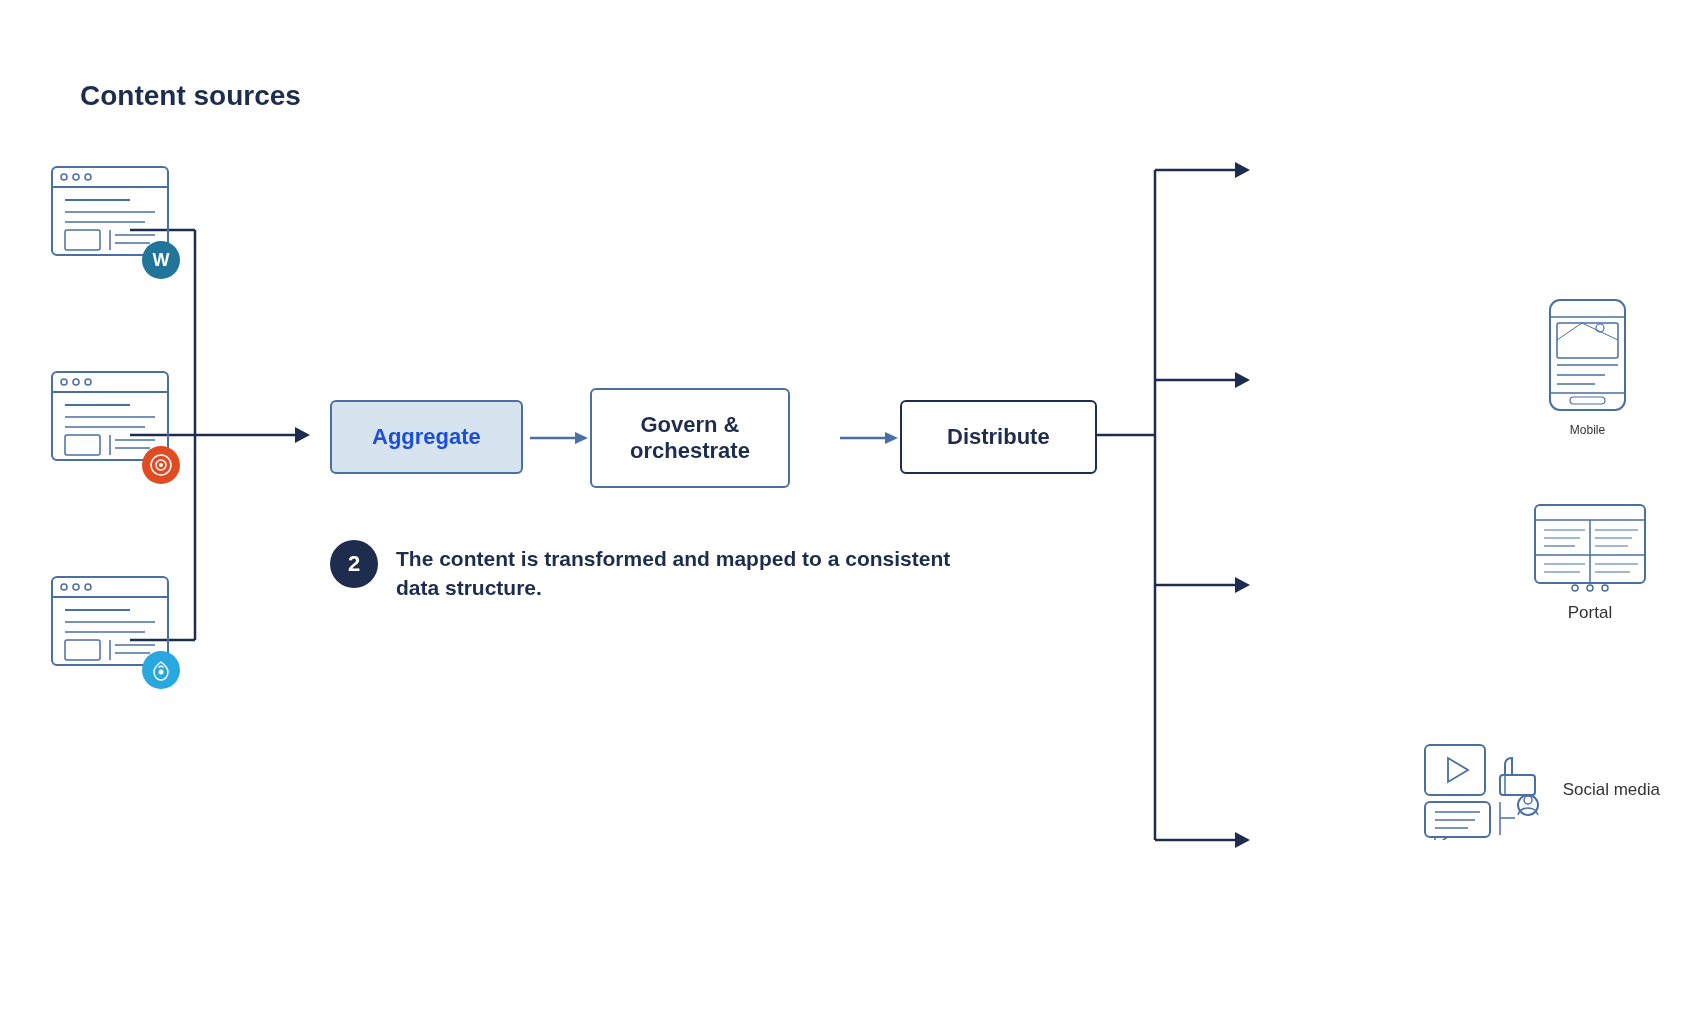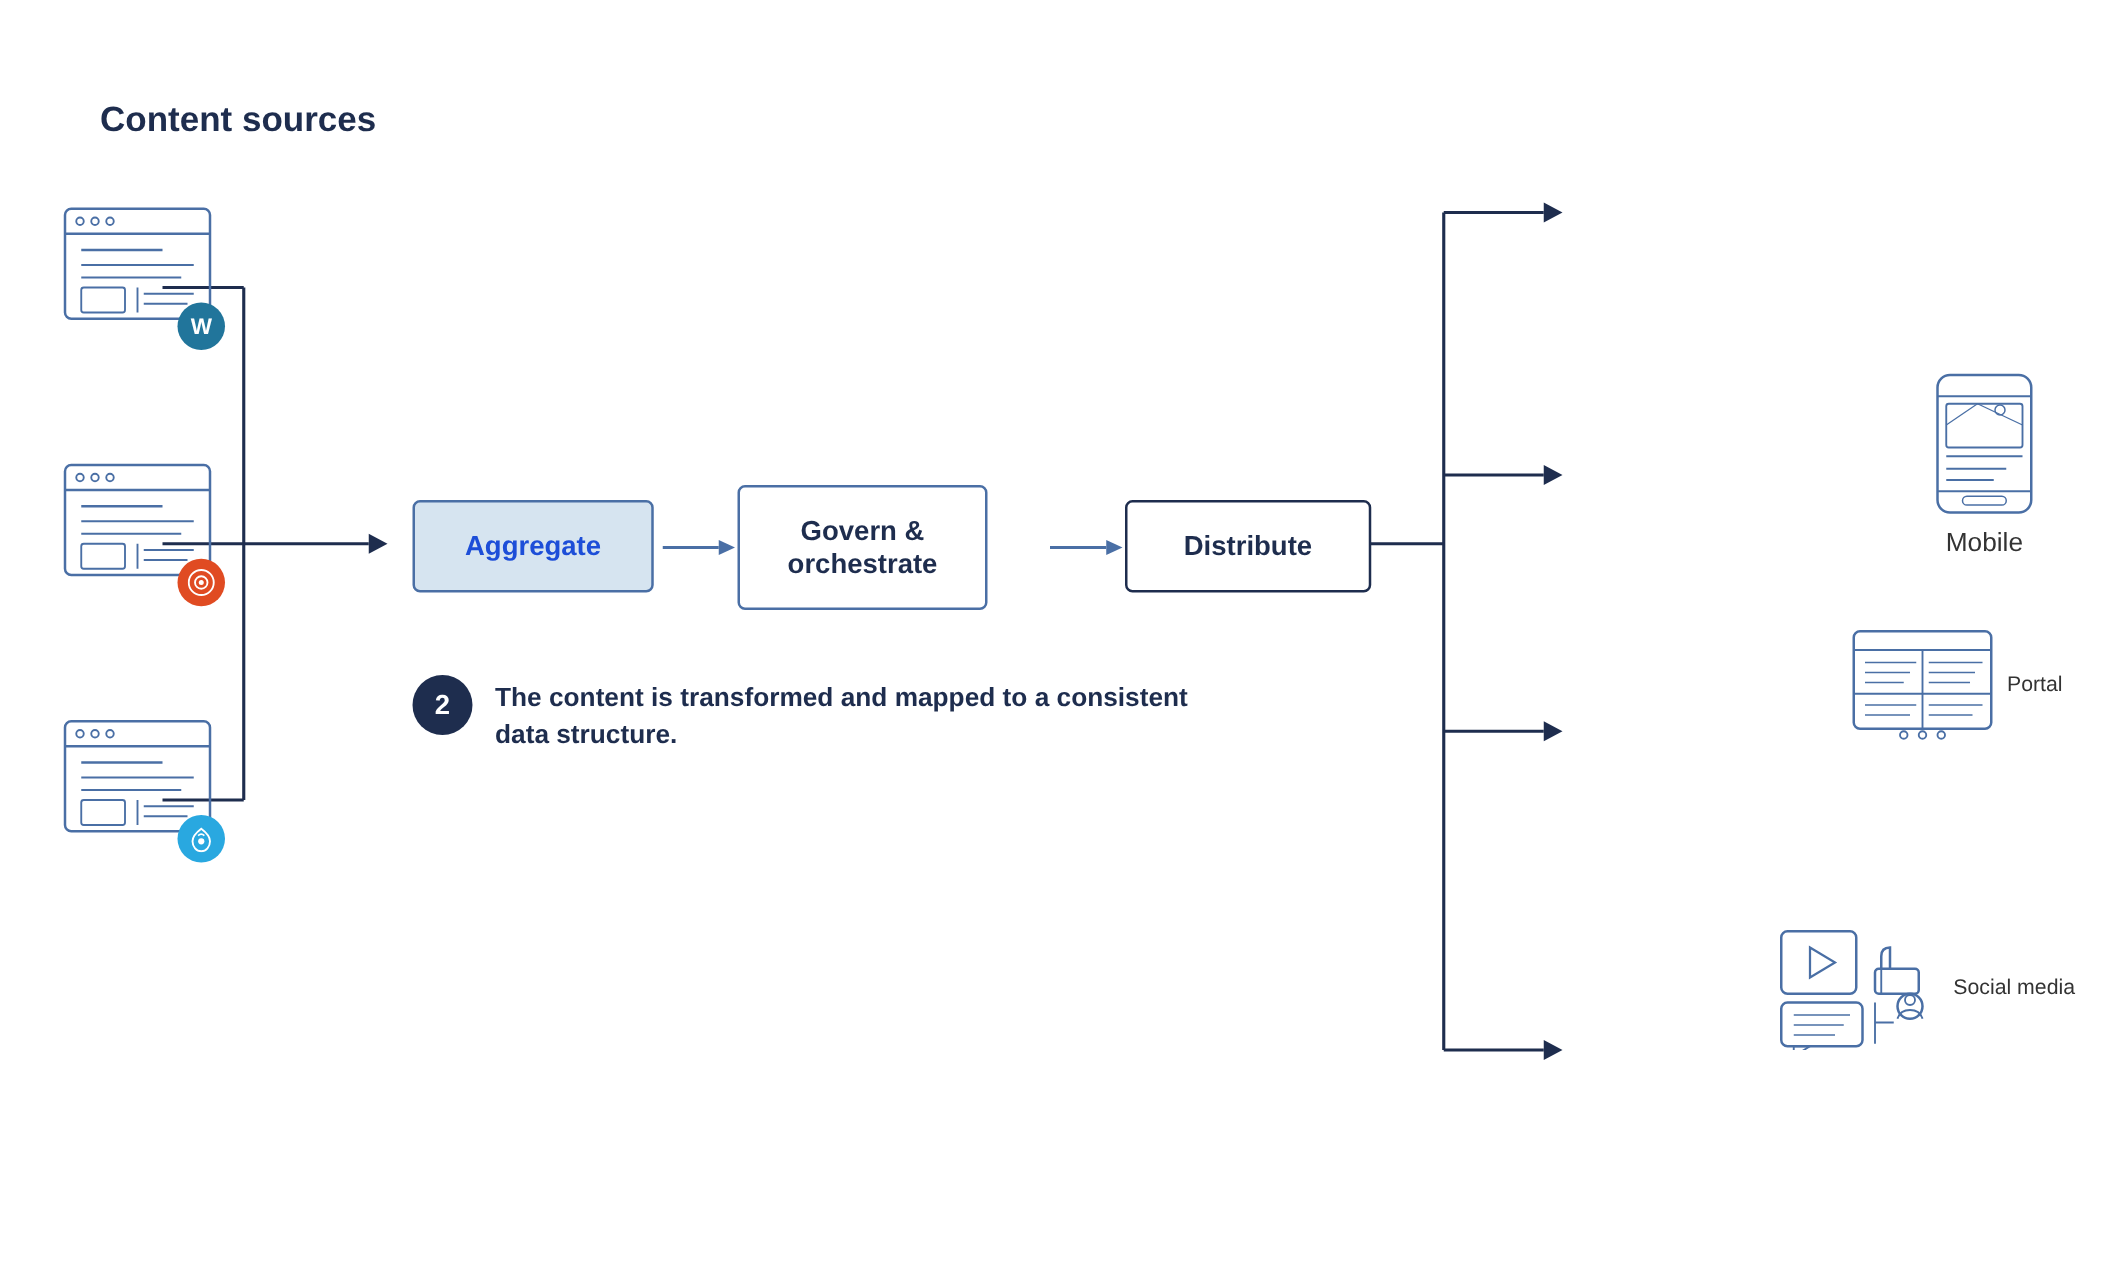--- a/index.html
+++ b/index.html
@@ -215,24 +215,24 @@
 
       <rect x="12" y="28" width="61" height="35" rx="2" fill="none" stroke="#4a6fa5" stroke-width="1.5"></rect>
       <line x1="12" y1="45" x2="37" y2="28" stroke="#4a6fa5" stroke-width="1"></line>
       <line x1="37" y1="28" x2="73" y2="45" stroke="#4a6fa5" stroke-width="1"></line>
       <circle cx="55" cy="33" r="4" fill="none" stroke="#4a6fa5" stroke-width="1.2"></circle>
       <line x1="12" y1="70" x2="73" y2="70" stroke="#4a6fa5" stroke-width="1.5"></line>
       <line x1="12" y1="80" x2="60" y2="80" stroke="#4a6fa5" stroke-width="1.5"></line>
       <line x1="12" y1="89" x2="50" y2="89" stroke="#4a6fa5" stroke-width="1.5"></line>
       <rect x="25" y="102" width="35" height="7" rx="3.5" fill="none" stroke="#4a6fa5" stroke-width="1.2"></rect>
     </svg>
-    <span style="font-size:21px; color:#333;">Mobile</span>
-  </div>
-
-  <div style="position:absolute; top:500px; right:50px; display:flex; flex-direction:row; align-items:center; gap:8px;">
+    <span style="font-size:12px; color:#333;">Mobile</span>
+  </div>
+
+  <div style="position:absolute; top:500px; right:50px; display:flex; flex-direction:column; align-items:center; gap:8px;">
     <svg width="120" height="95" viewBox="0 0 120 95">
       <rect x="5" y="5" width="110" height="78" rx="5" fill="none" stroke="#4a6fa5" stroke-width="2"></rect>
       <line x1="5" y1="20" x2="115" y2="20" stroke="#4a6fa5" stroke-width="1.5"></line>
       <line x1="5" y1="55" x2="115" y2="55" stroke="#4a6fa5" stroke-width="1.5"></line>
       <line x1="60" y1="20" x2="60" y2="83" stroke="#4a6fa5" stroke-width="1.5"></line>
       <line x1="14" y1="30" x2="55" y2="30" stroke="#4a6fa5" stroke-width="1.2"></line>
       <line x1="14" y1="38" x2="50" y2="38" stroke="#4a6fa5" stroke-width="1.2"></line>
       <line x1="14" y1="46" x2="45" y2="46" stroke="#4a6fa5" stroke-width="1.2"></line>
       <line x1="65" y1="30" x2="108" y2="30" stroke="#4a6fa5" stroke-width="1.2"></line>
       <line x1="65" y1="38" x2="102" y2="38" stroke="#4a6fa5" stroke-width="1.2"></line>

